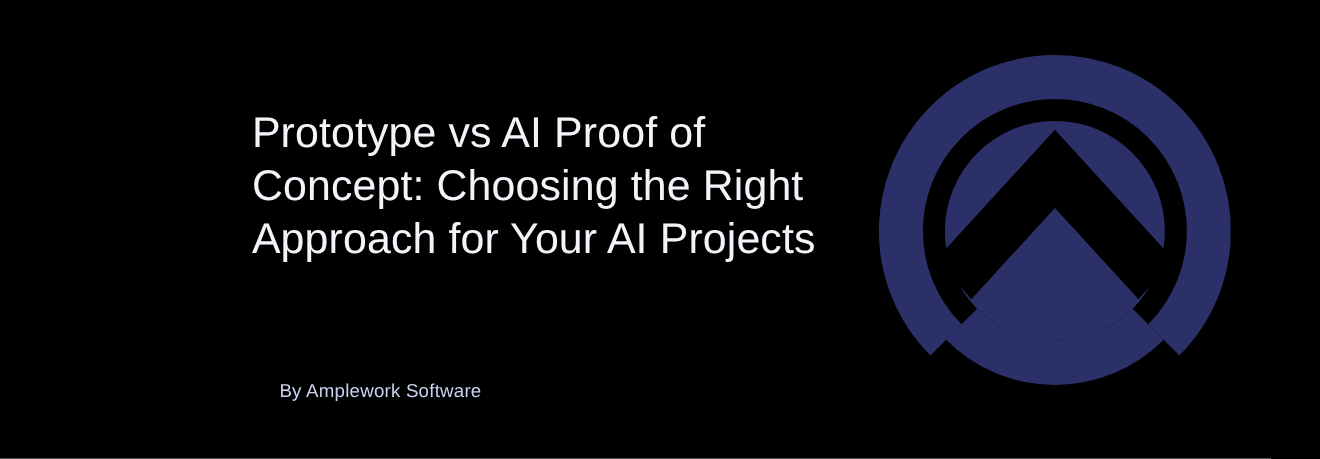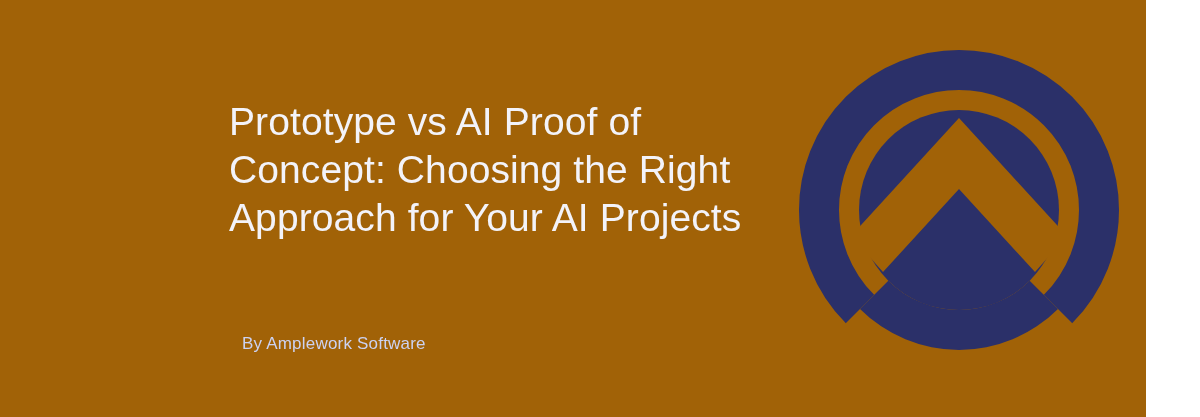--- a/index.html
+++ b/index.html
@@ -7,25 +7,24 @@
     margin: 0;
     padding: 0;
   }
   body {
     font-family: "Liberation Sans", sans-serif;
     background: #ffffff;
   }
 
   .banner {
     position: relative;
-    width: 1100px;
+    width: 1200px;
     height: 417px;
     overflow: hidden;
-    background: #a16207;
-    padding-left: 46px;
+    background: #000000;
   }
 
   
   .brand-watermark {
     position: absolute;
     left: 799px;
     top: 50px;
     width: 320px;
     height: 320px;
     pointer-events: none;
@@ -52,21 +51,21 @@
     font-weight: 400;
     letter-spacing: 0.1px;
     color: #f3f3f9;
     white-space: pre-line;
   }
 
   .hero-byline {
     position: absolute;
     left: 242px;
     top: 333px;
-    margin: 0;
+    margin: 12px;
     font-family: "Liberation Sans", sans-serif;
     font-size: 17px;
     line-height: 22px;
     font-weight: 400;
     letter-spacing: 0.2px;
     color: #ccd2f2;
   }
 </style>
 </head>
 <body>

